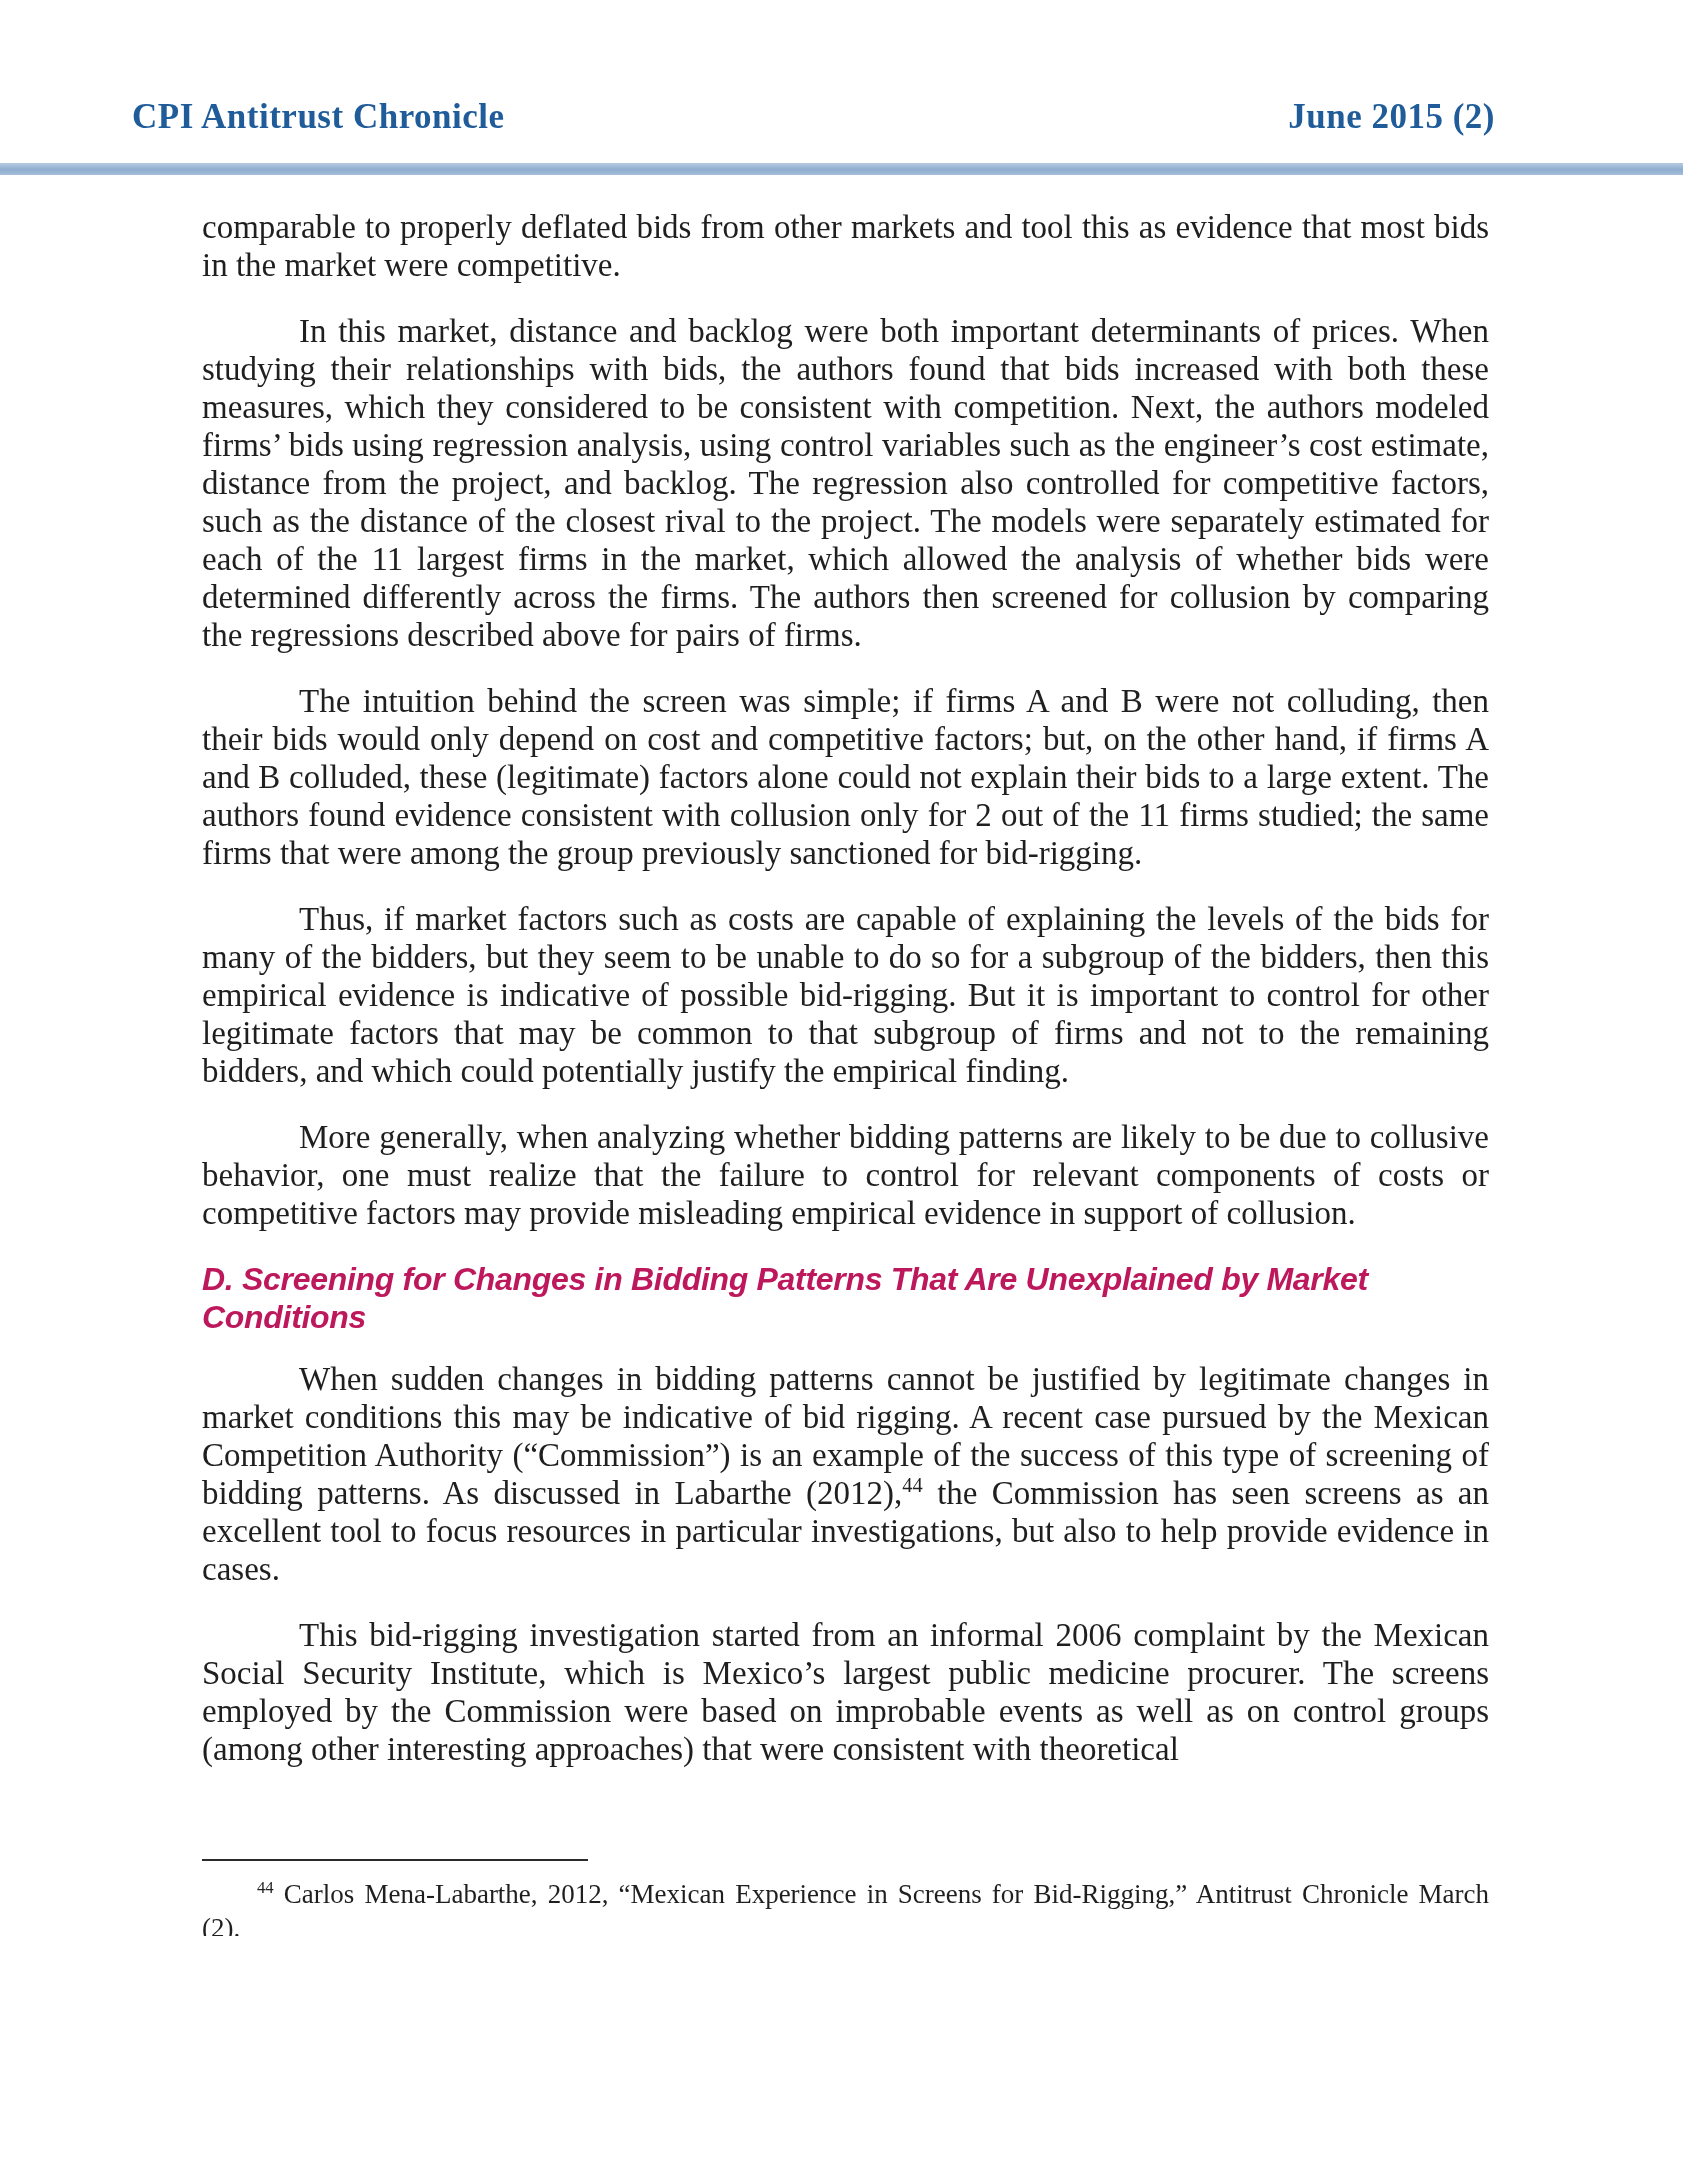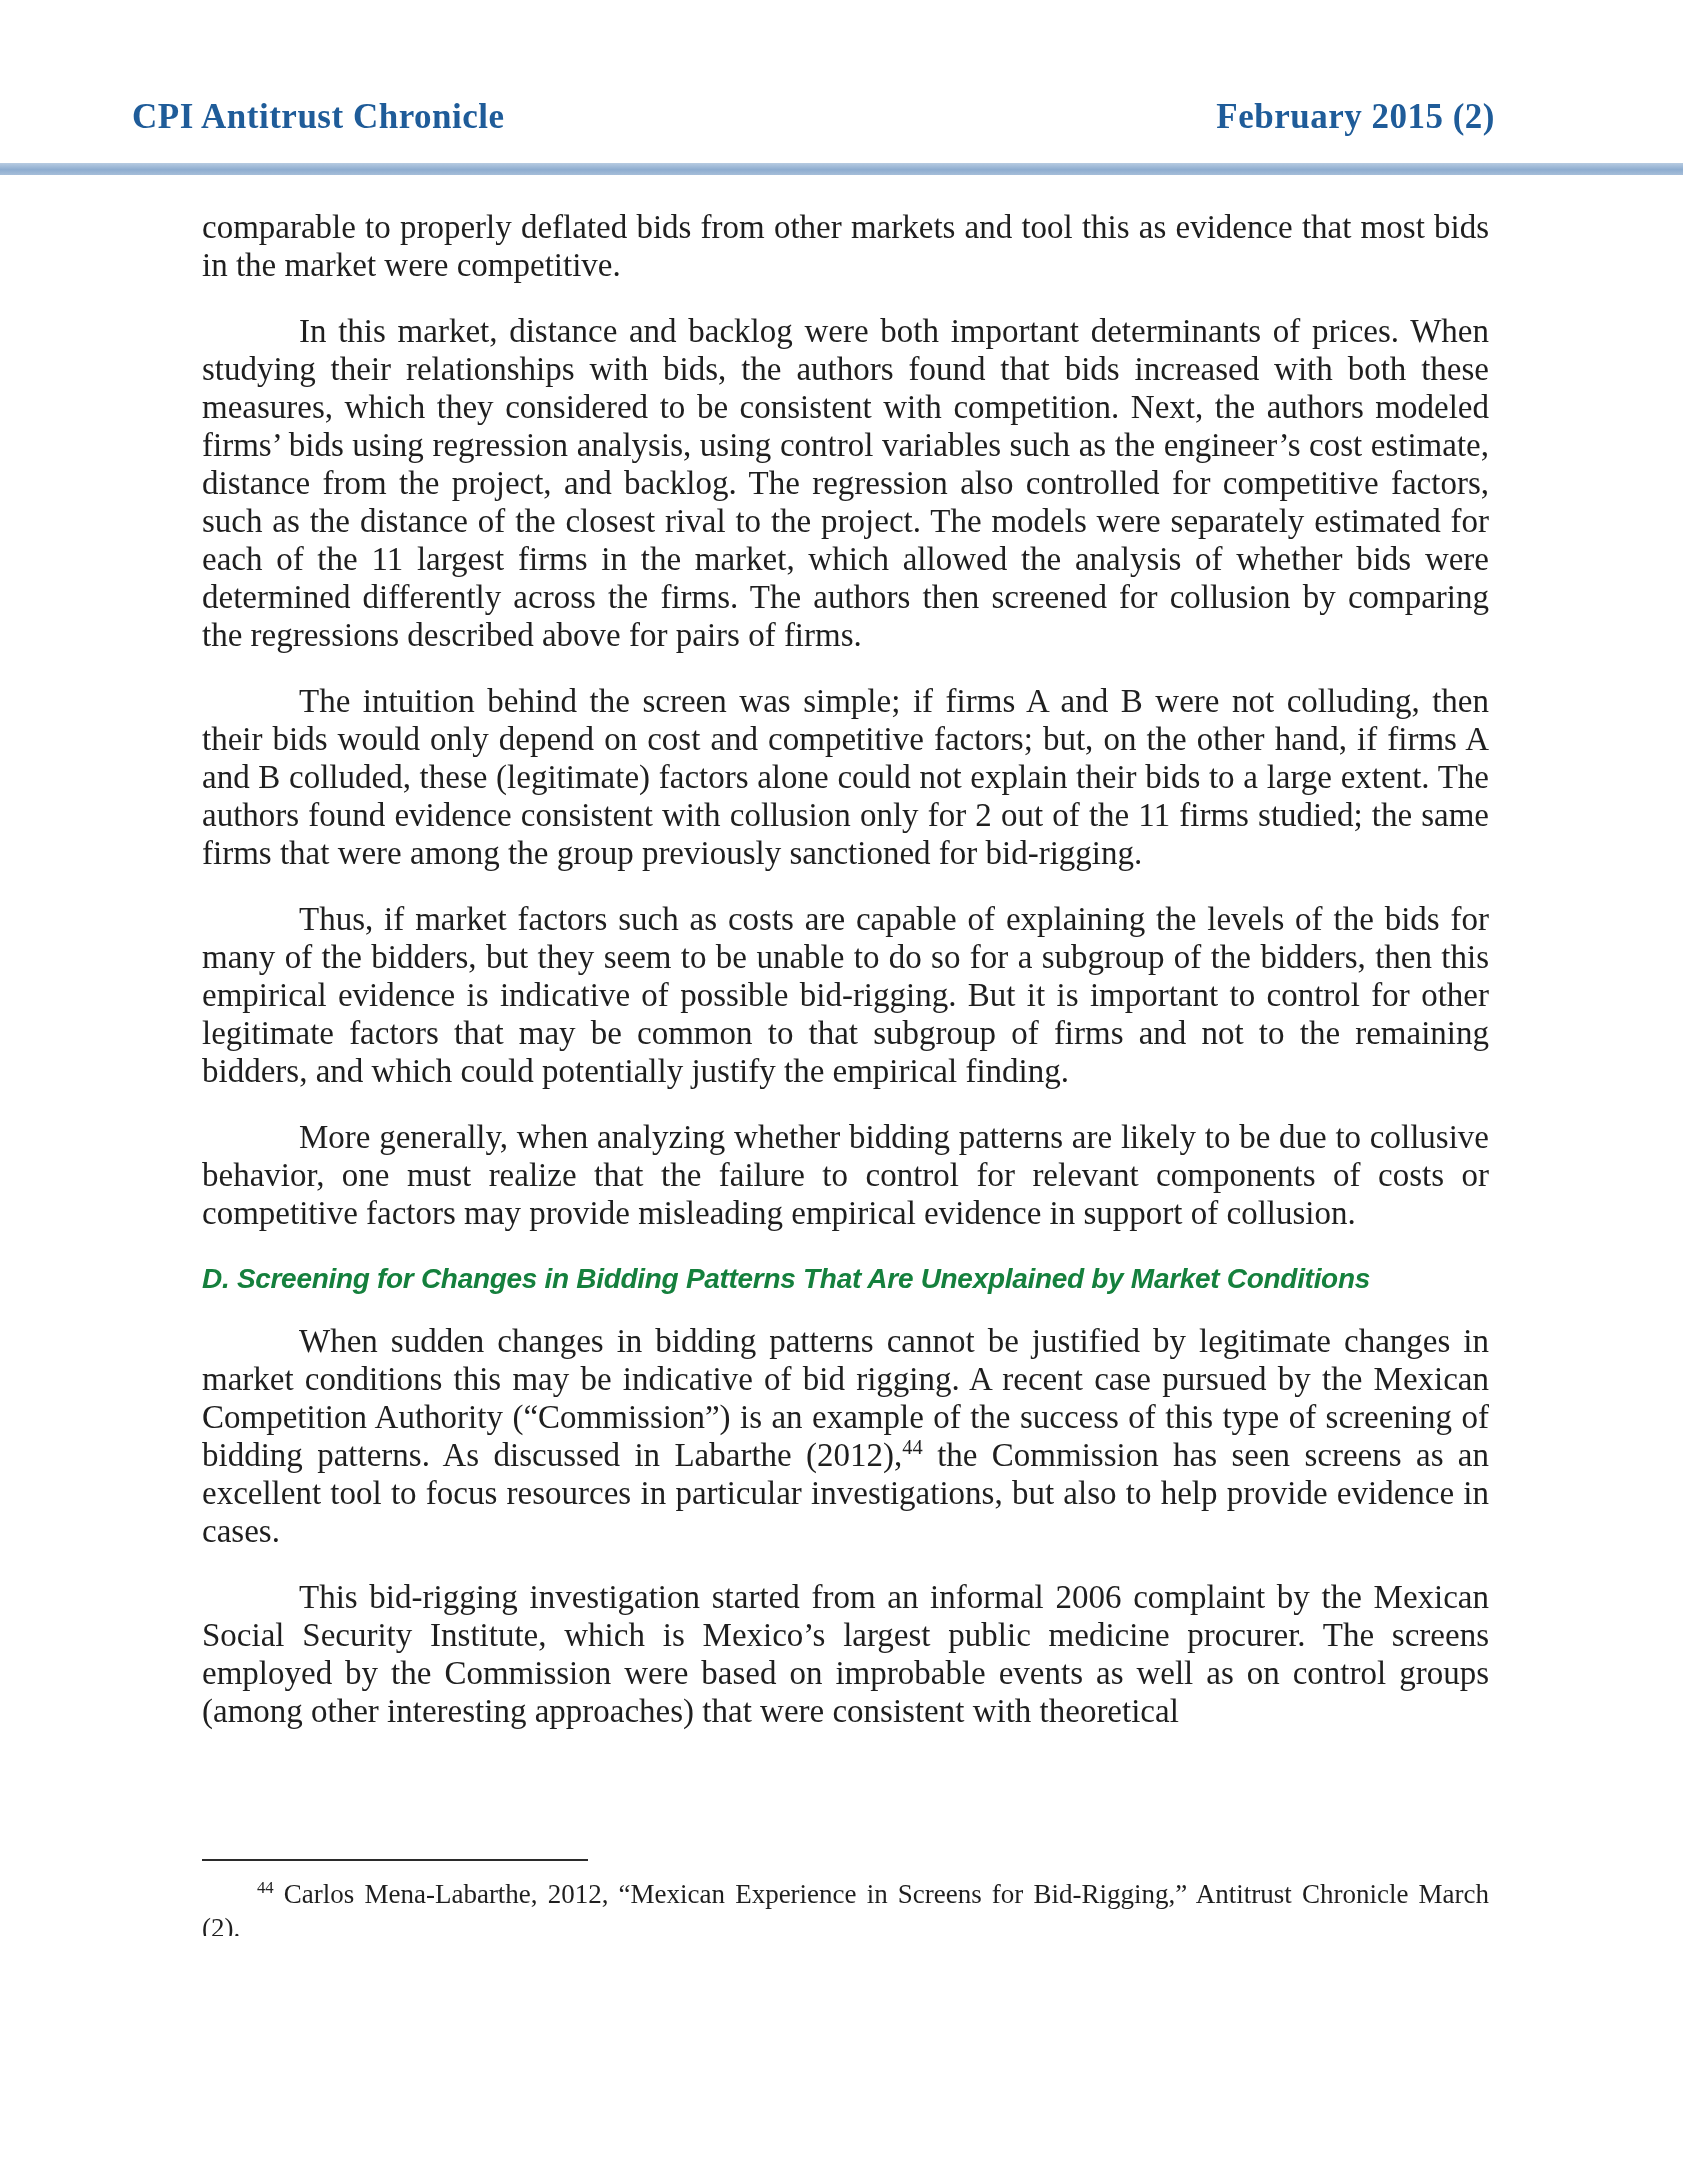--- a/index.html
+++ b/index.html
@@ -46,22 +46,22 @@
     line-height: 38px;
     text-align: justify;
     text-justify: inter-word;
   }
   .content p { margin: 0 0 28px 0; }
   .content p.indent { text-indent: 97px; }
   .section-heading {
     font-family: "Liberation Sans", sans-serif;
     font-weight: bold;
     font-style: italic;
-    font-size: 28px;
-    color: #15803d;
+    font-size: 32px;
+    color: #be185d;
     text-align: left;
     letter-spacing: -0.3px;
     margin: 4px 0 24px 0;
   }
   sup.fn-ref {
     font-size: 0.62em;
     vertical-align: super;
     line-height: 0;
   }
   .footnote {
@@ -91,21 +91,21 @@
     color: #1f1f1f;
   }
 </style>
 </head>
 <body>
 
 <div class="page">
 
   <header class="header">
     <span class="header-left">CPI Antitrust Chronicle</span>
-    <span class="header-right">February 2015 (2)</span>
+    <span class="header-right">June 2015 (2)</span>
   </header>
 
   <div class="rule"></div>
 
   <main class="content">
     <p>comparable to properly deflated bids from other markets and tool this as evidence that most bids in the market were competitive.</p>
     <p class="indent">In this market, distance and backlog were both important determinants of prices. When studying their relationships with bids, the authors found that bids increased with both these measures, which they considered to be consistent with competition. Next, the authors modeled firms’ bids using regression analysis, using control variables such as the engineer’s cost estimate, distance from the project, and backlog. The regression also controlled for competitive factors, such as the distance of the closest rival to the project. The models were separately estimated for each of the 11 largest firms in the market, which allowed the analysis of whether bids were determined differently across the firms. The authors then screened for collusion by comparing the regressions described above for pairs of firms.</p>
     <p class="indent">The intuition behind the screen was simple; if firms A and B were not colluding, then their bids would only depend on cost and competitive factors; but, on the other hand, if firms A and B colluded, these (legitimate) factors alone could not explain their bids to a large extent. The authors found evidence consistent with collusion only for 2 out of the 11 firms studied; the same firms that were among the group previously sanctioned for bid-rigging.</p>
     <p class="indent">Thus, if market factors such as costs are capable of explaining the levels of the bids for many of the bidders, but they seem to be unable to do so for a subgroup of the bidders, then this empirical evidence is indicative of possible bid-rigging. But it is important to control for other legitimate factors that may be common to that subgroup of firms and not to the remaining bidders, and which could potentially justify the empirical finding.</p>
     <p class="indent">More generally, when analyzing whether bidding patterns are likely to be due to collusive behavior, one must realize that the failure to control for relevant components of costs or competitive factors may provide misleading empirical evidence in support of collusion.</p>

